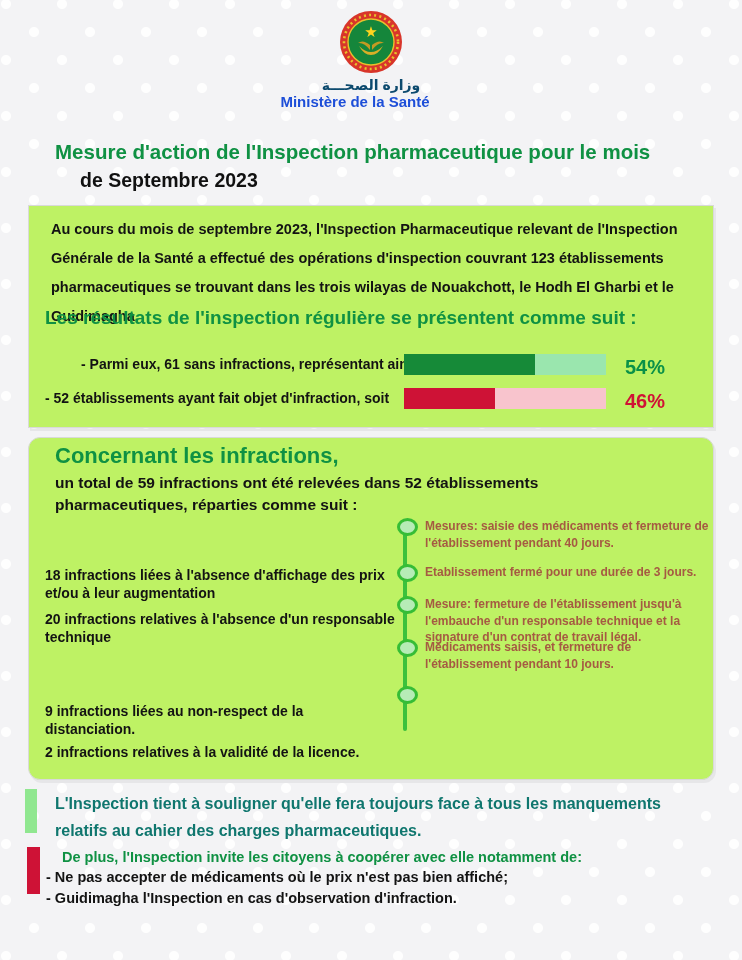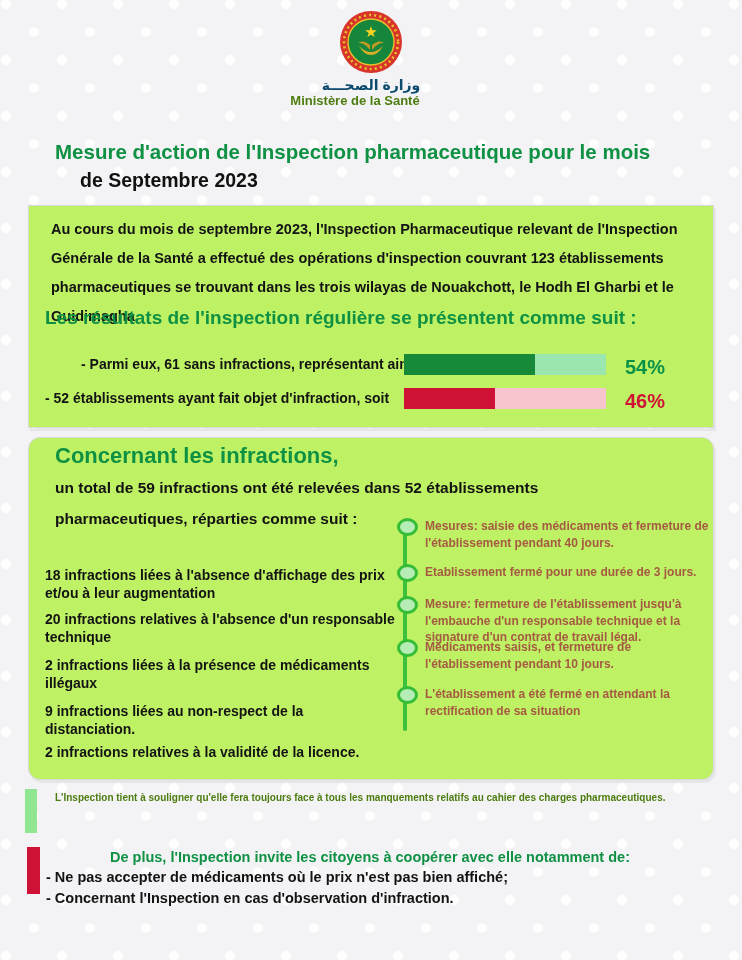--- a/index.html
+++ b/index.html
@@ -11,21 +11,21 @@
       radial-gradient(circle, rgba(255,255,255,.95) 4.5px, rgba(255,255,255,0) 5.5px),
       radial-gradient(circle, rgba(255,255,255,.95) 4.5px, rgba(255,255,255,0) 5.5px);
     background-size:56px 56px;
     background-position:6px 4px,34px 32px;
     color:#151515;
   }
   .abs{position:absolute;}
   
   .logo{left:339px;top:10px;width:64px;height:64px;}
   .arabic-title{left:0;top:77px;width:742px;text-align:center;font-size:14px;font-weight:bold;color:#0c4a6e;}
-  .ministry-name{left:0;top:93px;width:710px;text-align:center;font-size:13px;font-weight:bold;color:#4d7c0f;}
+  .ministry-name{left:0;top:93px;width:710px;text-align:center;font-size:15px;font-weight:bold;color:#1d4ed8;}
   
   .title1{left:55px;top:140px;width:660px;font-size:20.5px;font-weight:bold;color:#0f9143;}
   .title2{left:55px;top:169px;width:660px;font-size:19.5px;font-weight:bold;color:#111;margin-left:25px;}
   
   .card{background:#bef264;border:1px solid #d9d9d9;box-shadow:2px 3px 0 rgba(0,0,0,.05);}
   .card1{left:28px;top:205px;width:684px;height:221px;}
   .card2{left:28px;top:437px;width:684px;height:341px;border-radius:12px;}
   .para{left:22px;top:9px;width:644px;font-size:14.5px;font-weight:bold;line-height:29px;color:#131313;}
   .results-heading{left:16px;top:101px;width:650px;font-size:19px;font-weight:bold;color:#0f9143;}
   .results-note{left:8px;top:128px;width:650px;font-size:13.5px;font-weight:bold;color:#0f9143;}
@@ -34,30 +34,30 @@
   .bar-fill{height:100%;}
   .bar1-track{background:#9ae6ae;}
   .bar1-fill{background:#168a38;}
   .bar2-track{background:#f8c4cd;}
   .bar2-fill{background:#ce1236;}
   .pct{font-size:20px;font-weight:bold;}
   .pct1{color:#0a9148;}
   .pct2{color:#d01235;}
   
   .inf-heading{left:26px;top:5px;width:640px;font-size:22px;font-weight:bold;color:#0f9143;}
-  .inf-sub{left:26px;top:34px;width:540px;font-size:15.5px;font-weight:bold;line-height:31px;color:#131313;}
+  .inf-sub{left:26px;top:34px;width:540px;font-size:15.5px;font-weight:bold;line-height:22px;color:#131313;}
   .inf-item{left:16px;width:352px;font-size:14px;font-weight:bold;line-height:18px;color:#131313;}
   .timeline-line{left:374px;width:4px;background:#3cc13c;border-radius:2px;}
   .tl-node{left:368px;width:15px;height:12px;border:3px solid #36bd36;border-radius:50%;background:#b6ecb6;box-sizing:content-box;}
   .measure{left:396px;width:294px;font-size:12px;font-weight:bold;line-height:16.5px;color:#a55a42;}
   
   .green-bar{left:25px;top:789px;width:12px;height:44px;background:#90e790;}
-  .note-green-text{left:55px;top:790px;width:632px;font-size:10px;font-weight:bold;line-height:16px;color:#4d7c0f;}
+  .note-green-text{left:55px;top:790px;width:632px;font-size:16px;font-weight:bold;line-height:27px;color:#0f766e;}
   .red-bar{left:27px;top:847px;width:13px;height:47px;background:#ce1236;}
-  .note-red-heading{left:62px;top:849px;width:620px;font-size:14.5px;font-weight:bold;color:#0f9143;margin-left:48px;}
+  .note-red-heading{left:62px;top:849px;width:620px;font-size:14.5px;font-weight:bold;color:#0f9143;}
   .note-red-line1{left:46px;top:869px;width:630px;font-size:14.5px;font-weight:bold;color:#131313;}
   .note-red-line2{left:46px;top:890px;width:630px;font-size:14.5px;font-weight:bold;color:#131313;}
 </style>
 </head>
 <body>
 
 <div class="abs logo">
   <svg width="64" height="64" viewBox="0 0 64 64">
     <circle cx="32" cy="32" r="31" fill="#d8352a"></circle>
     <circle cx="32" cy="32" r="27" fill="none" stroke="#e8c12c" stroke-width="2.6" stroke-dasharray="2 3.2"></circle>
@@ -90,37 +90,35 @@
   </div>
   <div class="abs pct pct2" style="left:596px;top:184px;">46%</div>
 </div>
 
 <div class="abs card card2">
   <div class="abs inf-heading">Concernant les infractions,</div>
   <div class="abs inf-sub">un total de 59 infractions ont été relevées dans 52 établissements pharmaceutiques, réparties comme suit :</div>
 
   <div class="abs inf-item" style="top:128px;">18 infractions liées à l'absence d'affichage des prix et/ou à  leur  augmentation</div>
   <div class="abs inf-item" style="top:172px;">20 infractions relatives à l'absence d'un responsable technique</div>
-  <div class="abs inf-item" style="top:218px;">2 infractions liées à la présence de médicaments illégaux</div>
   <div class="abs inf-item" style="top:264px;">9 infractions liées au non-respect de la distanciation.</div>
   <div class="abs inf-item" style="top:305px;">2 infractions relatives à la validité de la licence.</div>
 
   <div class="abs timeline-line" style="top:88px;height:205px;"></div>
   <div class="abs tl-node" style="top:80px;"></div>
   <div class="abs tl-node" style="top:126px;"></div>
   <div class="abs tl-node" style="top:158px;"></div>
   <div class="abs tl-node" style="top:201px;"></div>
   <div class="abs tl-node" style="top:248px;"></div>
 
   <div class="abs measure" style="top:80px;">Mesures: saisie des médicaments et fermeture de l'établissement  pendant 40 jours.</div>
   <div class="abs measure" style="top:126px;">Etablissement  fermé pour une durée de  3 jours.</div>
   <div class="abs measure" style="top:158px;">Mesure: fermeture de l'établissement  jusqu'à l'embauche d'un responsable technique et la signature d'un contrat de travail légal.</div>
   <div class="abs measure" style="top:201px;">Médicaments saisis, et fermeture de l'établissement pendant 10 jours.</div>
-  <div class="abs measure" style="top:248px;">L'établissement a été fermé en attendant la rectification de sa situation</div>
 </div>
 
 <div class="abs green-bar"></div>
 <div class="abs note-green-text">L'Inspection tient à souligner qu'elle fera toujours face à  tous les manquements  relatifs au cahier des charges pharmaceutiques.</div>
 
 <div class="abs red-bar"></div>
 <div class="abs note-red-heading">De plus, l'Inspection invite les citoyens à coopérer avec elle notamment de:</div>
 <div class="abs note-red-line1">- Ne pas accepter de médicaments où le prix n'est pas bien affiché;</div>
-<div class="abs note-red-line2">- Concernant l'Inspection en cas d'observation d'infraction.</div>
+<div class="abs note-red-line2">- Guidimagha l'Inspection en cas d'observation d'infraction.</div>
 
 </body></html>

